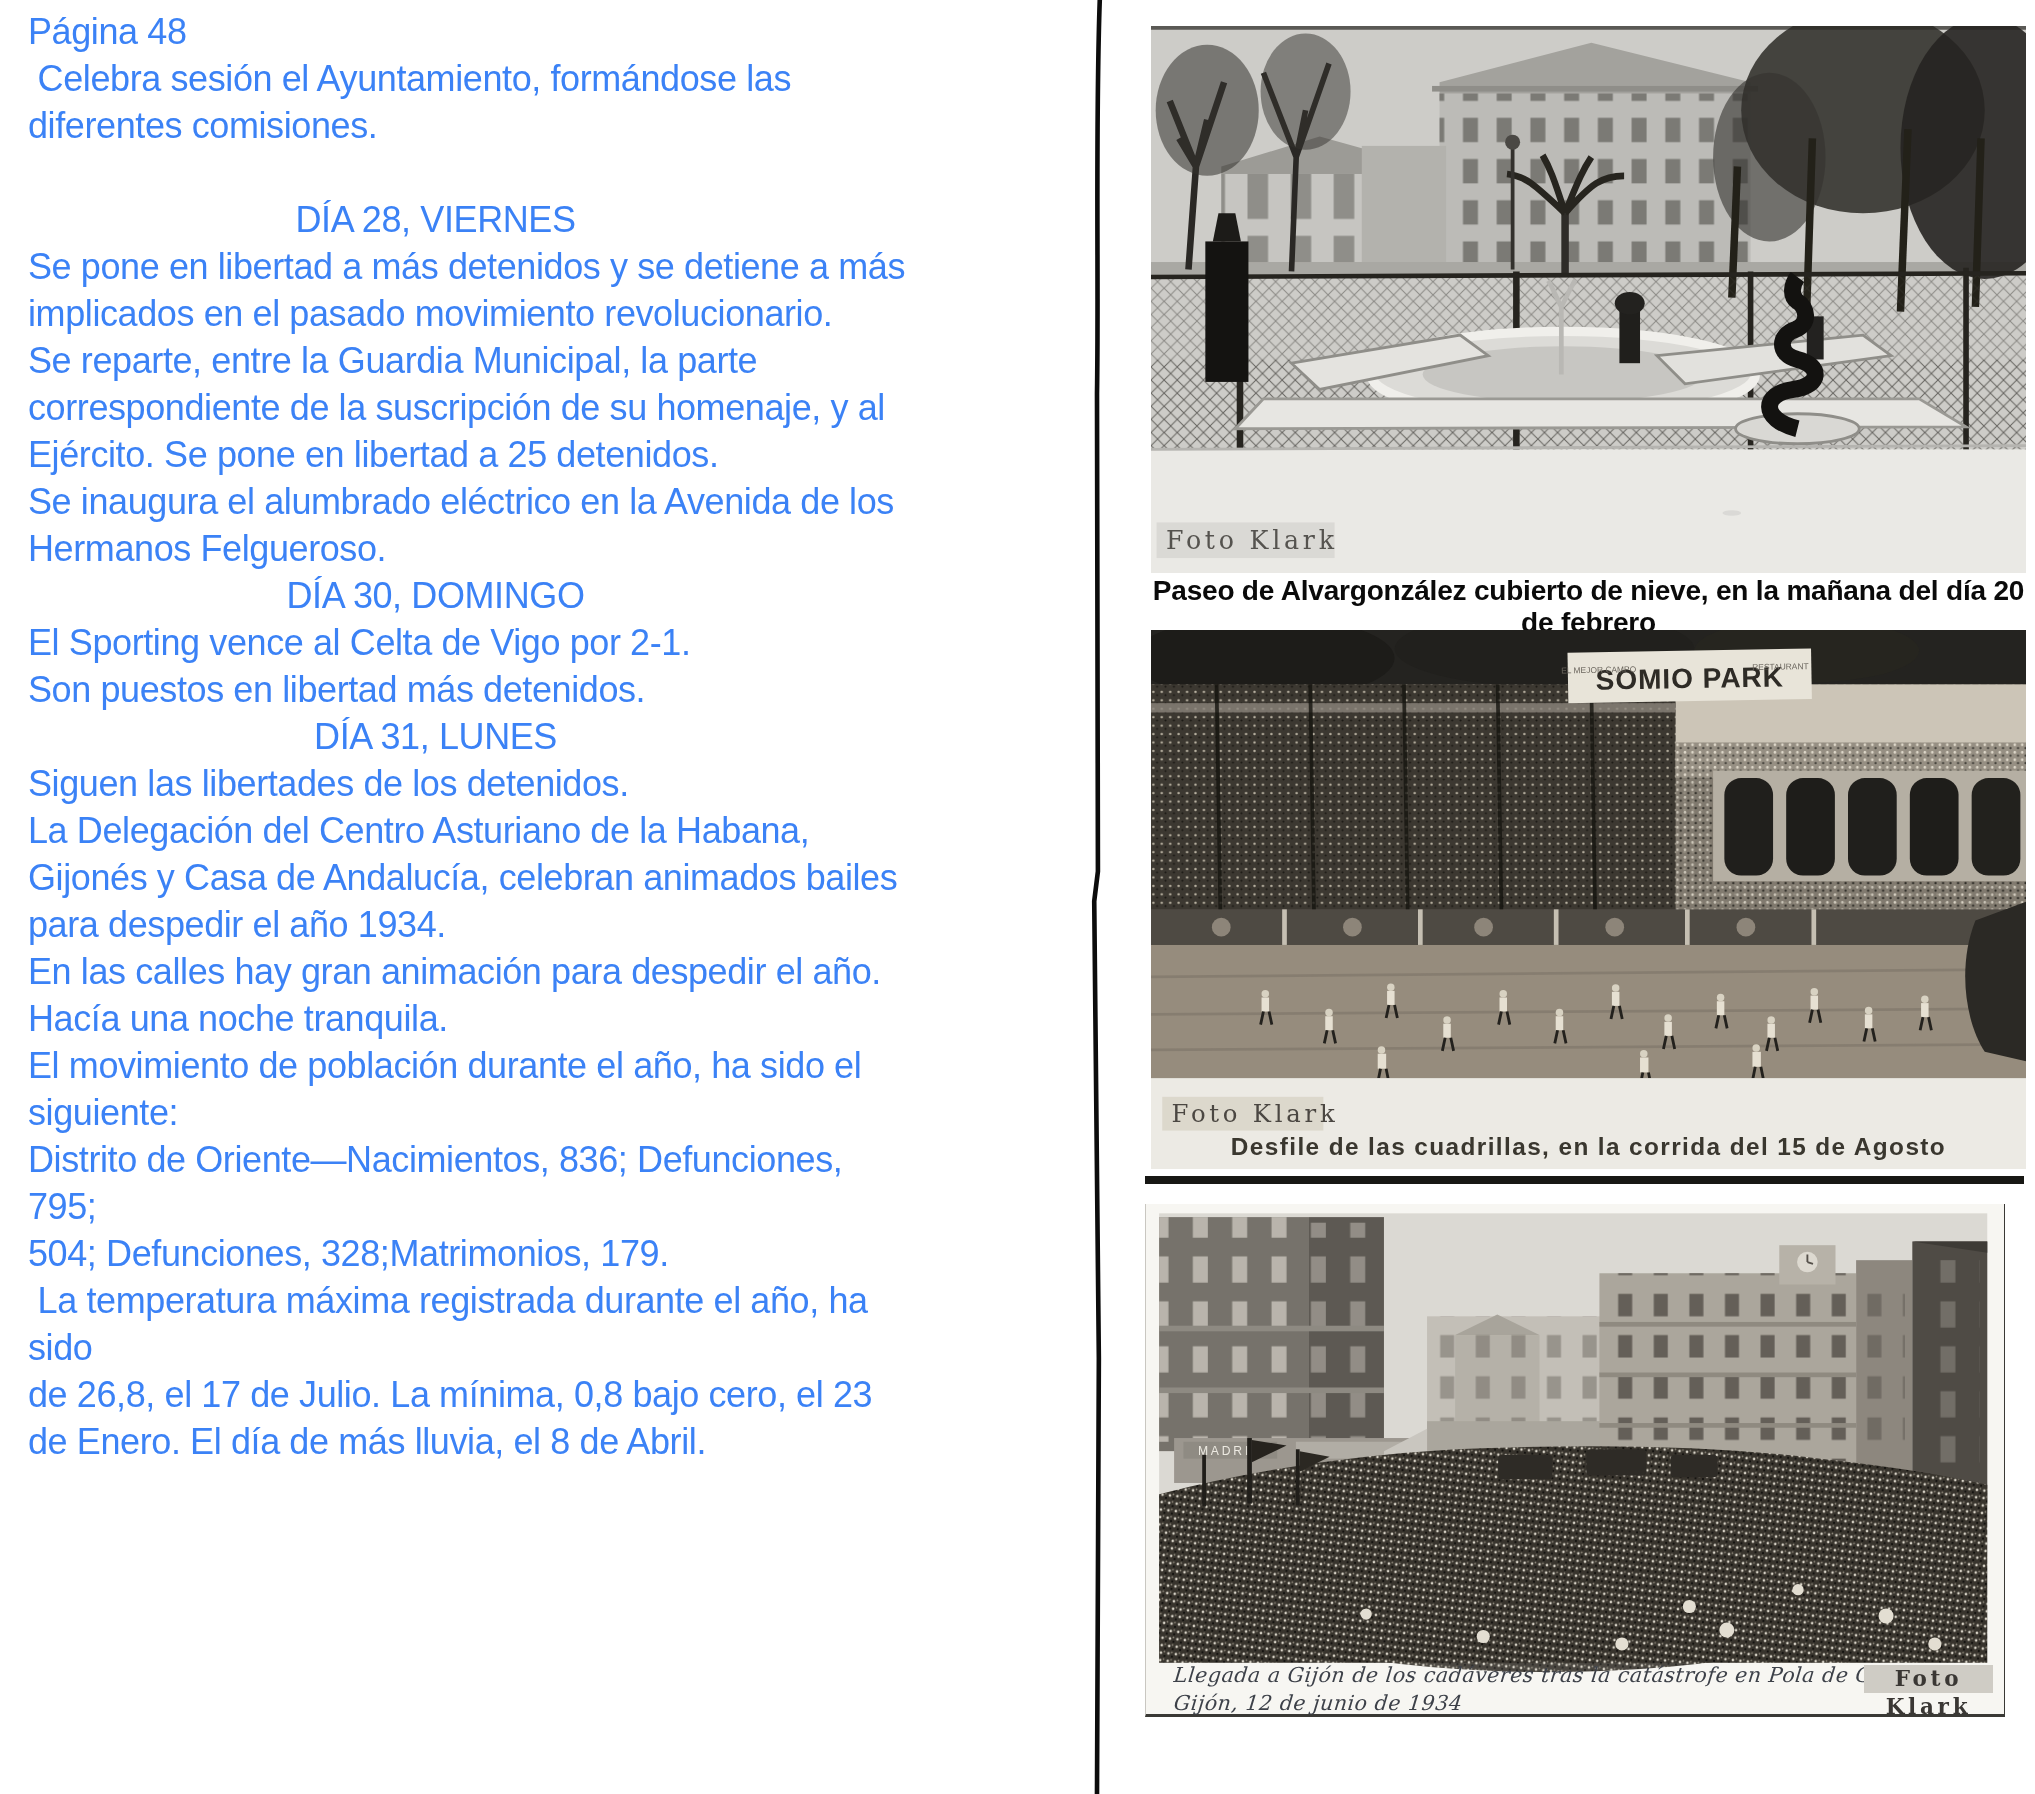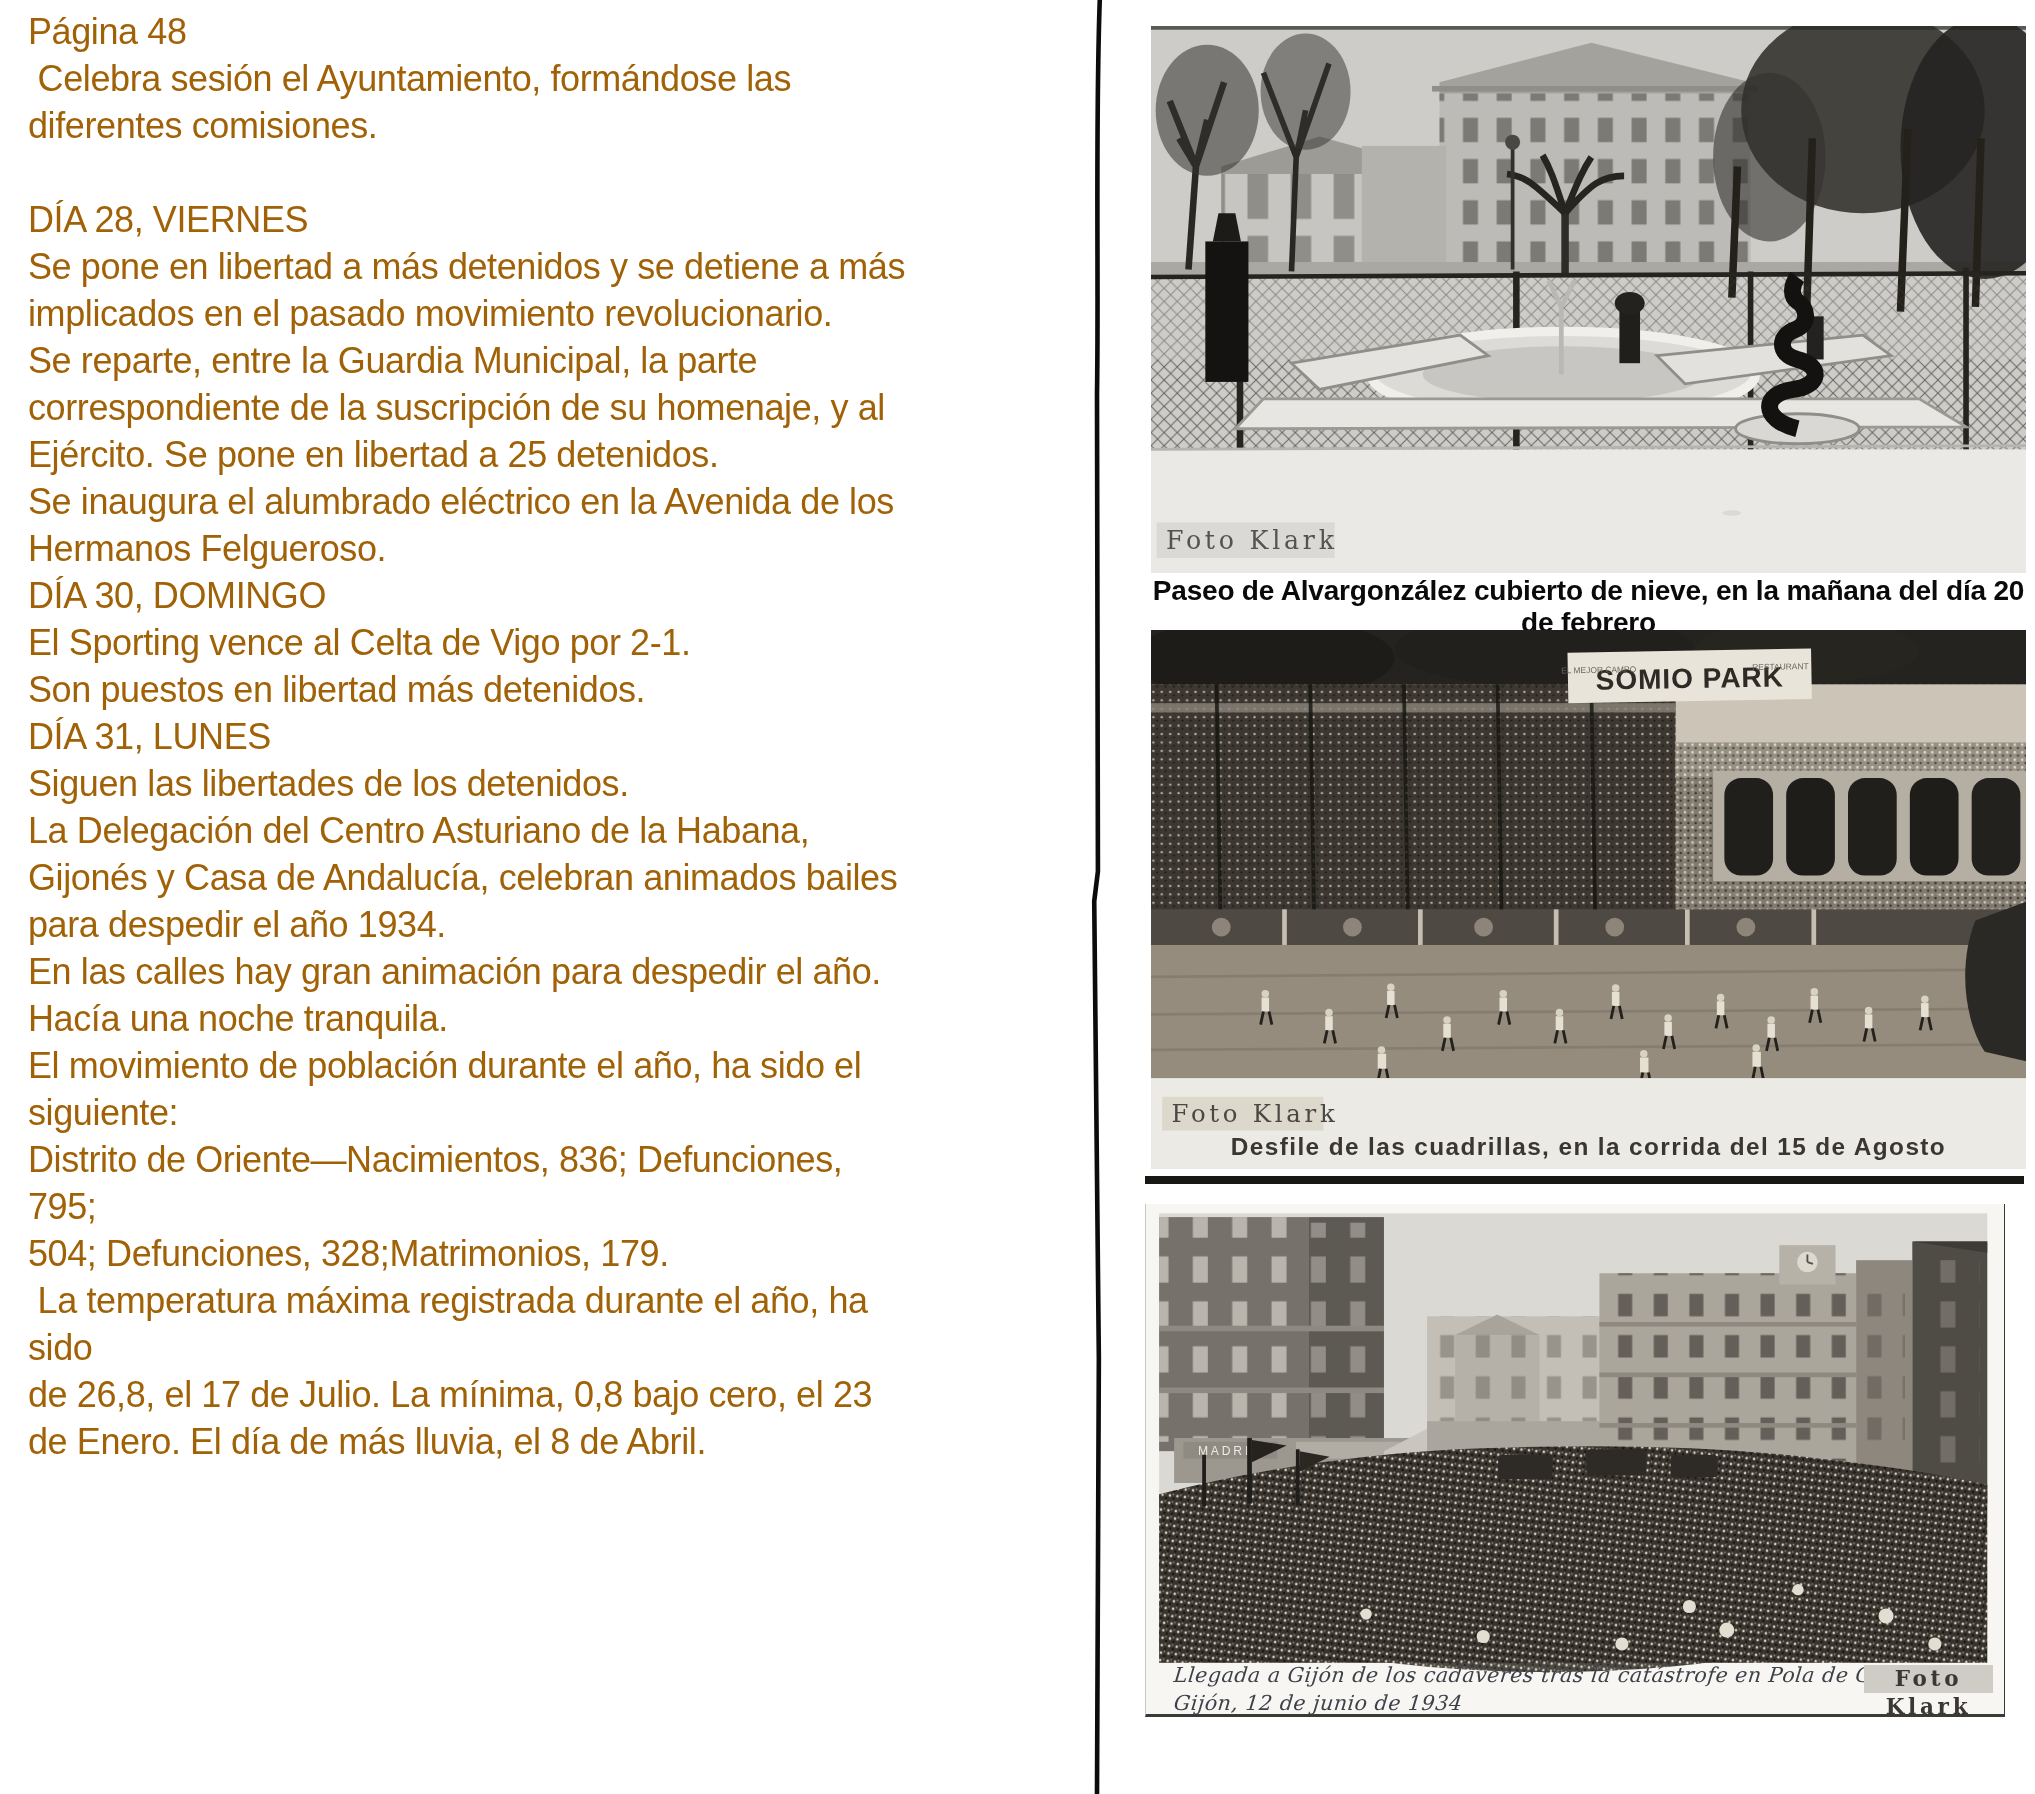--- a/index.html
+++ b/index.html
@@ -4,24 +4,24 @@
 <style>
   html,body{margin:0;padding:0;}
   body{
     width:2036px;height:1794px;position:relative;overflow:hidden;
     background:#ffffff;color:#000000;
     font-family:"Liberation Sans",sans-serif;
   }
   
   .left-col{
     position:absolute;left:28px;top:7.5px;width:1049px;
-    font-size:36px;line-height:47px;letter-spacing:-0.4px;color:#a16207;
+    font-size:36px;line-height:47px;letter-spacing:-0.4px;color:#3b82f6;
   }
   .tl{height:47px;white-space:pre;overflow:visible;}
-  .hd{width:815px;text-align:left;white-space:pre;}
+  .hd{width:815px;text-align:center;white-space:pre;}
   
   .divider{position:absolute;left:1085px;top:0;width:24px;height:1794px;}
   
   .photo1{position:absolute;left:1151px;top:26px;width:875px;height:547px;}
   .caption1{
     position:absolute;left:1151px;top:575px;width:875px;height:41px;
     font-weight:bold;font-size:28px;letter-spacing:-0.2px;text-align:center;color:#0a0a0a;
   }
   .photo2{position:absolute;left:1151px;top:630px;width:875px;height:539px;}
   .scan-edge{position:absolute;left:1145px;top:1176px;width:879px;height:7.5px;background:#171714;}

